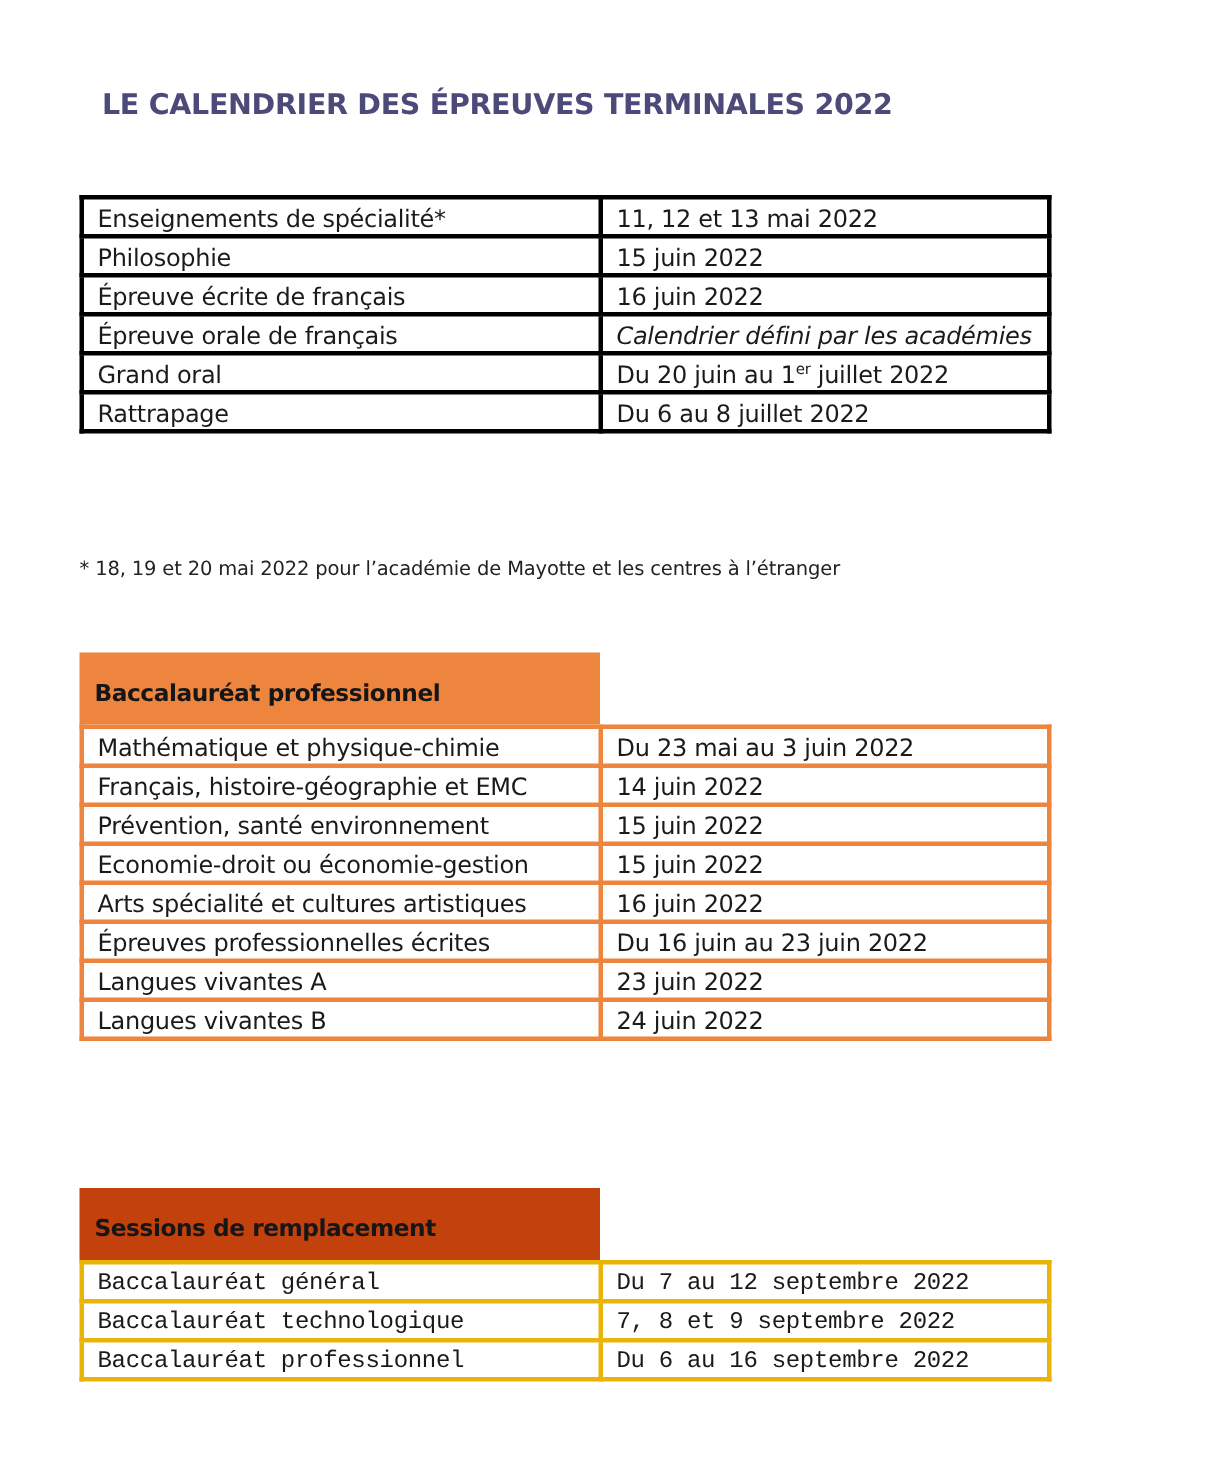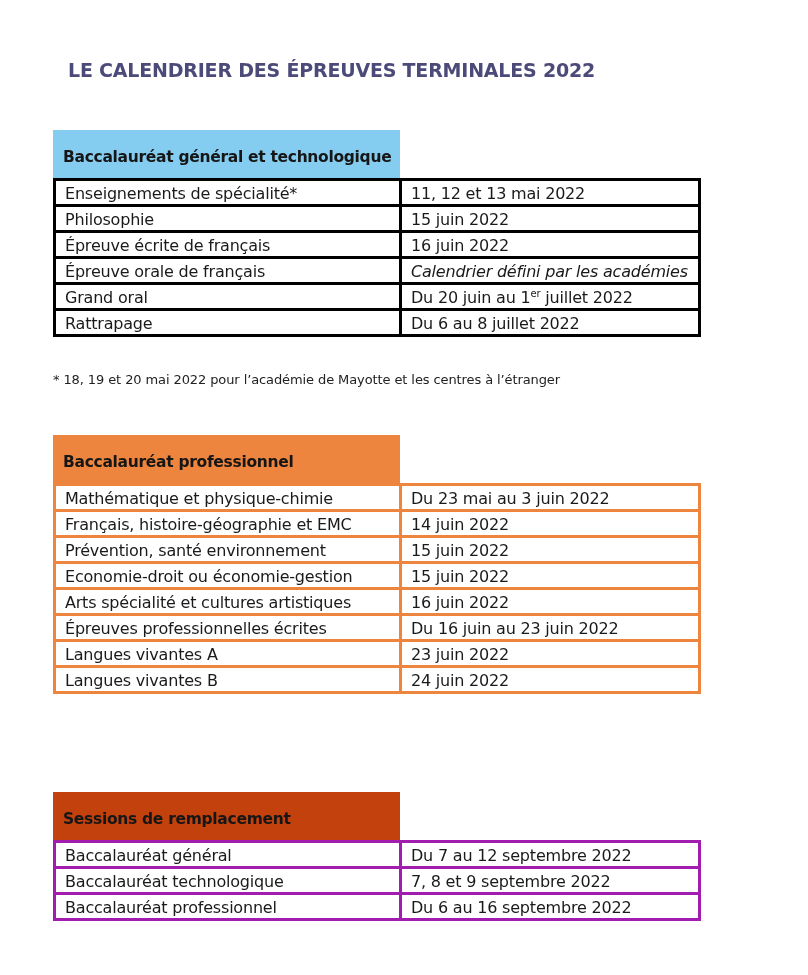--- a/index.html
+++ b/index.html
@@ -37,34 +37,33 @@
     sup { font-size: 10px; vertical-align: 6px; line-height: 0; }
 
     
     .blue .sec-header { background: #85cdf0; }
     .blue td { border: 3px solid #000000; margin-top: 40px; }
     
     .orange .sec-header { background: #ee853f; }
     .orange td { border: 3px solid #ee853f; }
     
     .purple .sec-header { background: #c2410c; }
-    .purple td { border: 3px solid #a21caf; }
+    .purple td { border: 3px solid #eab308; font-family: Liberation Mono, monospace; }
 
     .footnote {
       position: absolute; left: 53px; top: 372px;
       font-size: 13px; color: #222; letter-spacing: -0.1px;
     }
   </style>
 </head>
 <body>
 
 <div class="page-title">LE CALENDRIER DES ÉPREUVES TERMINALES 2022</div>
 
 <div class="section blue" style="top:130px;">
-  <div class="sec-header">Baccalauréat général et technologique</div>
   <table class="sec-table">
     <tbody>
         <tr>
       <td class="label">Enseignements de spécialité*</td>
       <td class="value">11, 12 et 13 mai 2022</td>
     </tr>
     <tr>
       <td class="label">Philosophie</td>
       <td class="value">15 juin 2022</td>
     </tr>

